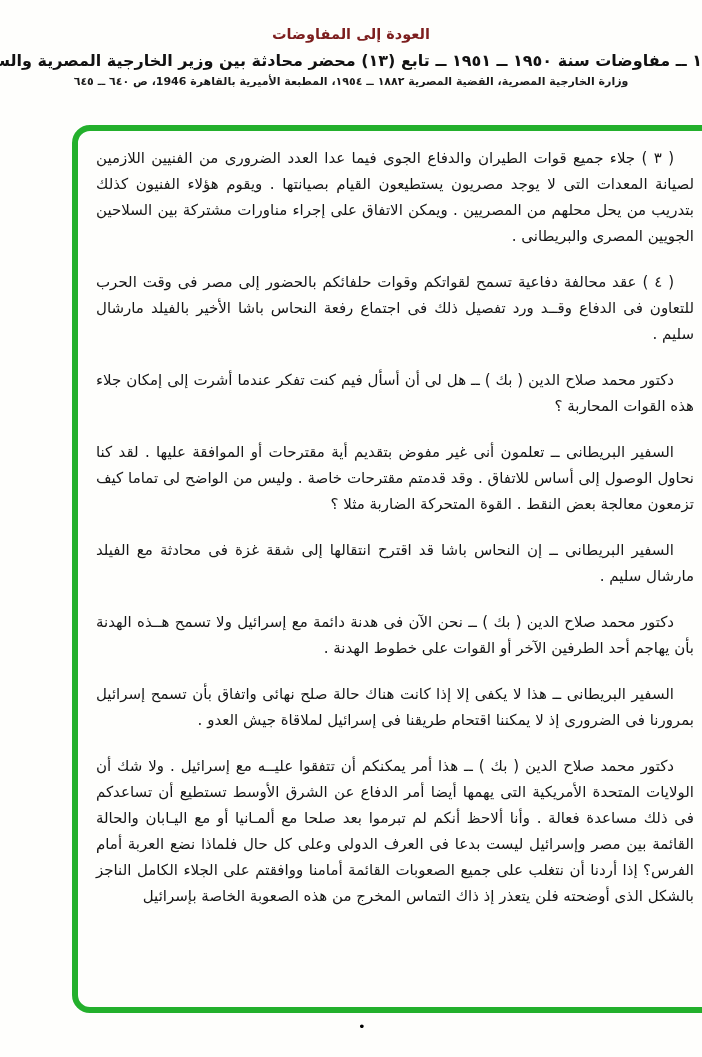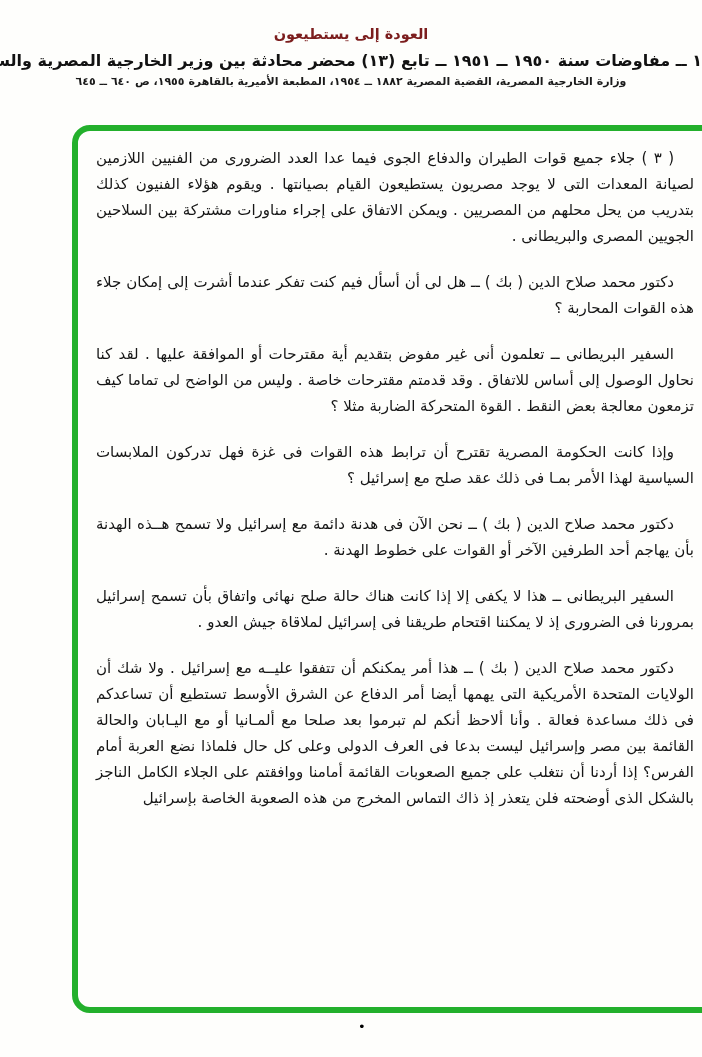--- a/index.html
+++ b/index.html
@@ -73,30 +73,31 @@
     top: 1020px;
     font-size: 13px;
     color: #000;
     line-height: 13px;
   }
 </style>
 </head>
 <body>
 
 <div class="page-header">
-  <a href="#" class="back-link">العودة إلى يستطيعون</a>
+  <a href="#" class="back-link">العودة إلى المفاوضات</a>
   <div class="doc-heading">١ ــ مفاوضات سنة ١٩٥٠ ــ ١٩٥١ ــ تابع (١٣) محضر محادثة بين وزير الخارجية المصرية والسفير البريطاني</div>
-  <div class="doc-source">وزارة الخارجية المصرية، القضية المصرية ١٨٨٢ ــ ١٩٥٤، المطبعة الأميرية بالقاهرة ١٩٥٥، ص ٦٤٠ ــ ٦٤٥</div>
+  <div class="doc-source">وزارة الخارجية المصرية، القضية المصرية ١٨٨٢ ــ ١٩٥٤، المطبعة الأميرية بالقاهرة 1946، ص ٦٤٠ ــ ٦٤٥</div>
 </div>
 
 <div class="green-box">
   <div class="body-text">
     <p>( ٣ ) جلاء جميع قوات الطيران والدفاع الجوى فيما عدا العدد الضرورى من الفنيين اللازمين لصيانة المعدات التى لا يوجد مصريون يستطيعون القيام بصيانتها . ويقوم هؤلاء الفنيون كذلك بتدريب من يحل محلهم من المصريين . ويمكن الاتفاق على إجراء مناورات مشتركة بين السلاحين الجويين المصرى والبريطانى .</p>
+    <p>( ٤ ) عقد محالفة دفاعية تسمح لقواتكم وقوات حلفائكم بالحضور إلى مصر فى وقت الحرب للتعاون فى الدفاع وقــد ورد تفصيل ذلك فى اجتماع رفعة النحاس باشا الأخير بالفيلد مارشال سليم .</p>
     <p>دكتور محمد صلاح الدين ( بك ) ــ هل لى أن أسأل فيم كنت تفكر عندما أشرت إلى إمكان جلاء هذه القوات المحاربة ؟</p>
     <p>السفير البريطانى ــ تعلمون أنى غير مفوض بتقديم أية مقترحات أو الموافقة عليها . لقد كنا نحاول الوصول إلى أساس للاتفاق . وقد قدمتم مقترحات خاصة . وليس من الواضح لى تماما كيف تزمعون معالجة بعض النقط . القوة المتحركة الضاربة مثلا ؟</p>
-    <p>وإذا كانت الحكومة المصرية تقترح أن ترابط هذه القوات فى غزة فهل تدركون الملابسات السياسية لهذا الأمر بمـا فى ذلك عقد صلح مع إسرائيل ؟</p>
+    <p>السفير البريطانى ــ إن النحاس باشا قد اقترح انتقالها إلى شقة غزة فى محادثة مع الفيلد مارشال سليم .</p>
     <p>دكتور محمد صلاح الدين ( بك ) ــ نحن الآن فى هدنة دائمة مع إسرائيل ولا تسمح هــذه الهدنة بأن يهاجم أحد الطرفين الآخر أو القوات على خطوط الهدنة .</p>
     <p>السفير البريطانى ــ هذا لا يكفى إلا إذا كانت هناك حالة صلح نهائى واتفاق بأن تسمح إسرائيل بمرورنا فى الضرورى إذ لا يمكننا اقتحام طريقنا فى إسرائيل لملاقاة جيش العدو .</p>
     <p>دكتور محمد صلاح الدين ( بك ) ــ هذا أمر يمكنكم أن تتفقوا عليــه مع إسرائيل . ولا شك أن الولايات المتحدة الأمريكية التى يهمها أيضا أمر الدفاع عن الشرق الأوسط تستطيع أن تساعدكم فى ذلك مساعدة فعالة . وأنا ألاحظ أنكم لم تبرموا بعد صلحا مع ألمـانيا أو مع اليـابان والحالة القائمة بين مصر وإسرائيل ليست بدعا فى العرف الدولى وعلى كل حال فلماذا نضع العربة أمام الفرس؟ إذا أردنا أن نتغلب على جميع الصعوبات القائمة أمامنا ووافقتم على الجلاء الكامل الناجز بالشكل الذى أوضحته فلن يتعذر إذ ذاك التماس المخرج من هذه الصعوبة الخاصة بإسرائيل</p>
   </div>
 </div>
 
 <div class="page-footer-dot">•</div>
 
 </body></html>

